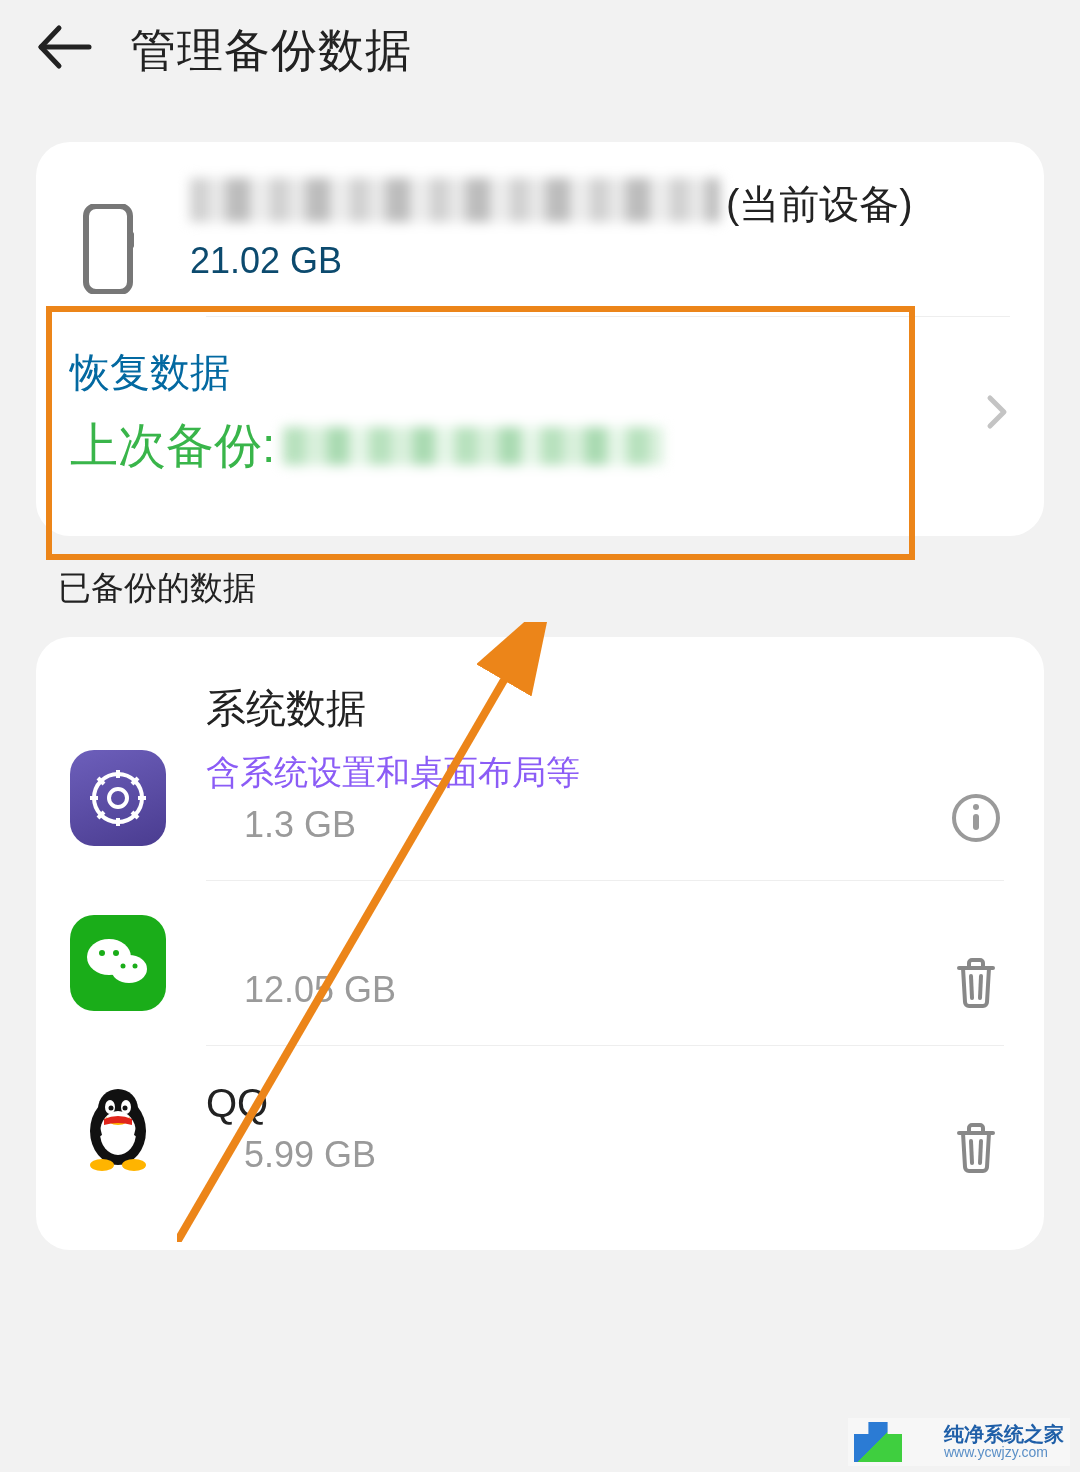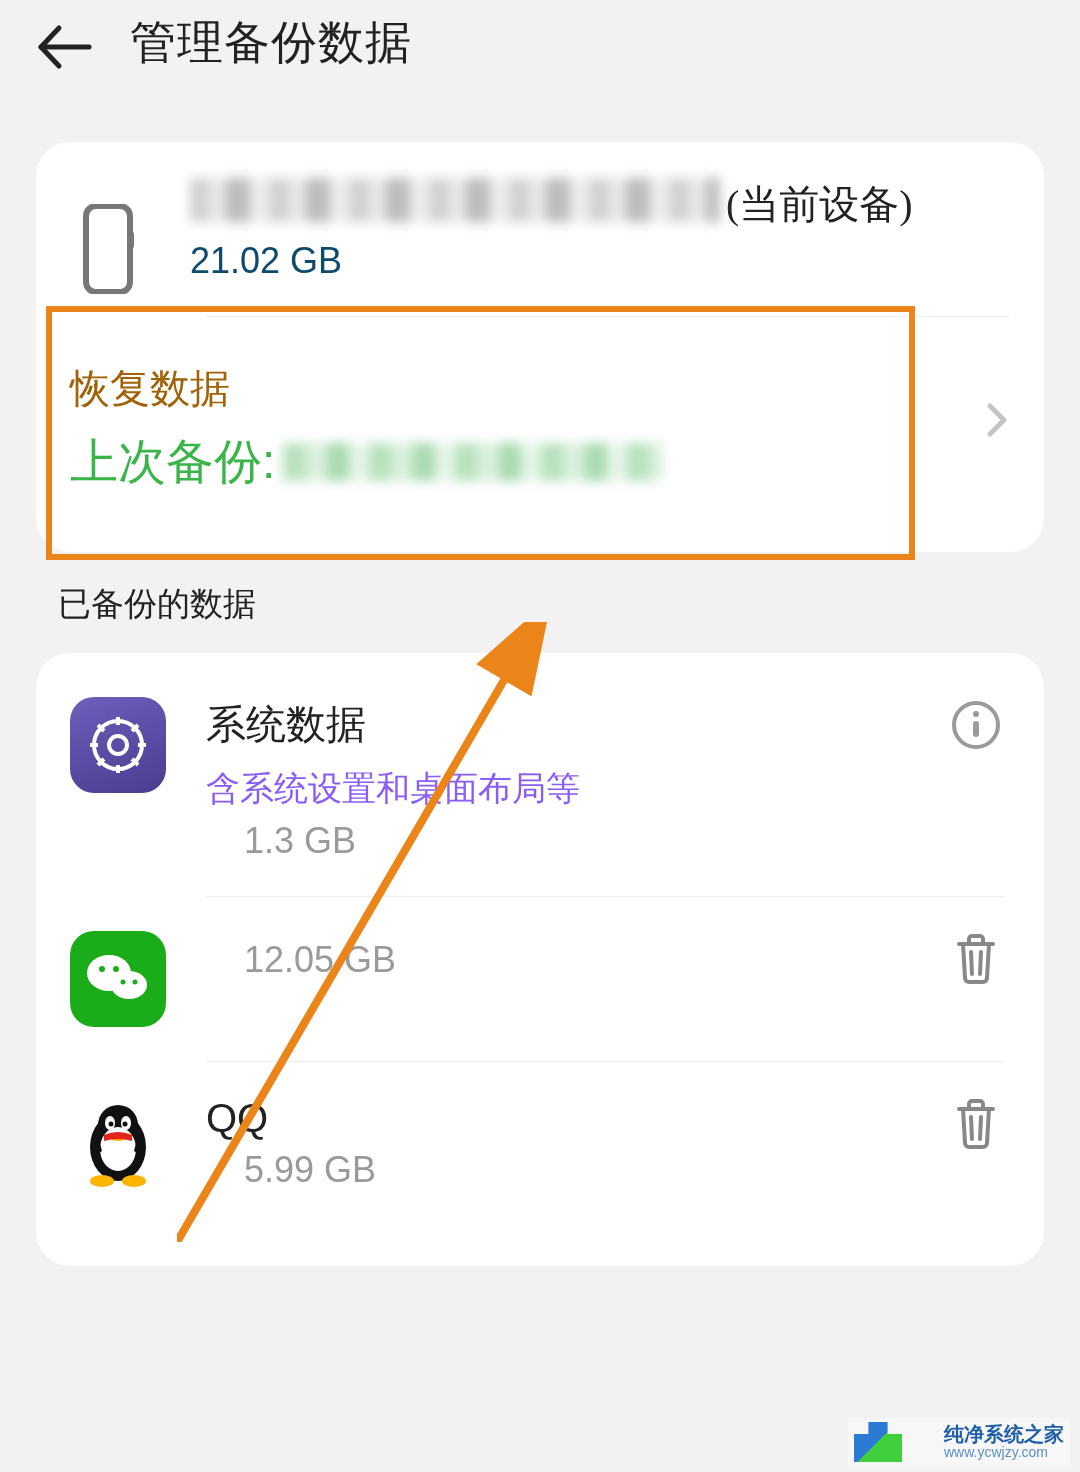--- a/index.html
+++ b/index.html
@@ -8,21 +8,21 @@
     height: 1472px;
     background: #f2f2f2;
     font-family: -apple-system, "PingFang SC", "Microsoft YaHei", sans-serif;
     position: relative;
     overflow: hidden;
   }
 
   
   .topbar {
     display: flex;
-    align-items: flex-start;
+    align-items: flex-end;
     padding: 12px 30px 30px 30px;
     background: #f2f2f2;
   }
   .back-arrow {
     width: 70px;
     height: 70px;
     display: flex;
     align-items: center;
     justify-content: center;
     margin-right: 30px;
@@ -74,21 +74,20 @@
         #d0d0d0 0 18px, #e8e8e8 18px 36px,
         #bcbcbc 36px 60px, #ededed 60px 80px);
     filter: blur(6px);
     border-radius: 2px;
     position: relative;
     top: 4px;
   }
   .device-suffix {
     font-size: 40px;
     color: #222;
-    font-family: Liberation Serif, serif;
   }
   .device-size {
     font-size: 36px;
     color: #0c4a6e;
     margin-top: 8px;
   }
 
   
   .highlight-box {
     position: absolute;
@@ -108,23 +107,22 @@
   }
 
   .restore-row {
     padding: 28px 34px 38px 34px;
     display: flex;
     align-items: center;
   }
   .restore-text { flex: 1; }
   .restore-title {
     font-size: 40px;
-    color: #a16207;
+    color: #0369a1;
     margin-bottom: 14px;
-    margin-top: 16px;
   }
   .restore-sub {
     font-size: 48px;
     color: #39b54a;
     display: flex;
     align-items: center;
   }
   .restore-blur {
     display: inline-block;
     width: 380px;
@@ -155,21 +153,21 @@
 
   
   .list-card {
     margin: 26px 36px 0 36px;
     background: #fff;
     border-radius: 34px;
     padding: 10px 0 40px 0;
   }
   .list-item {
     display: flex;
-    align-items: flex-start;
+    align-items: flex-end;
     padding: 34px 40px 34px 34px;
     position: relative;
   }
   .app-icon {
     width: 96px;
     height: 96px;
     border-radius: 24px;
     margin-right: 40px;
     flex-shrink: 0;
     display: flex;

